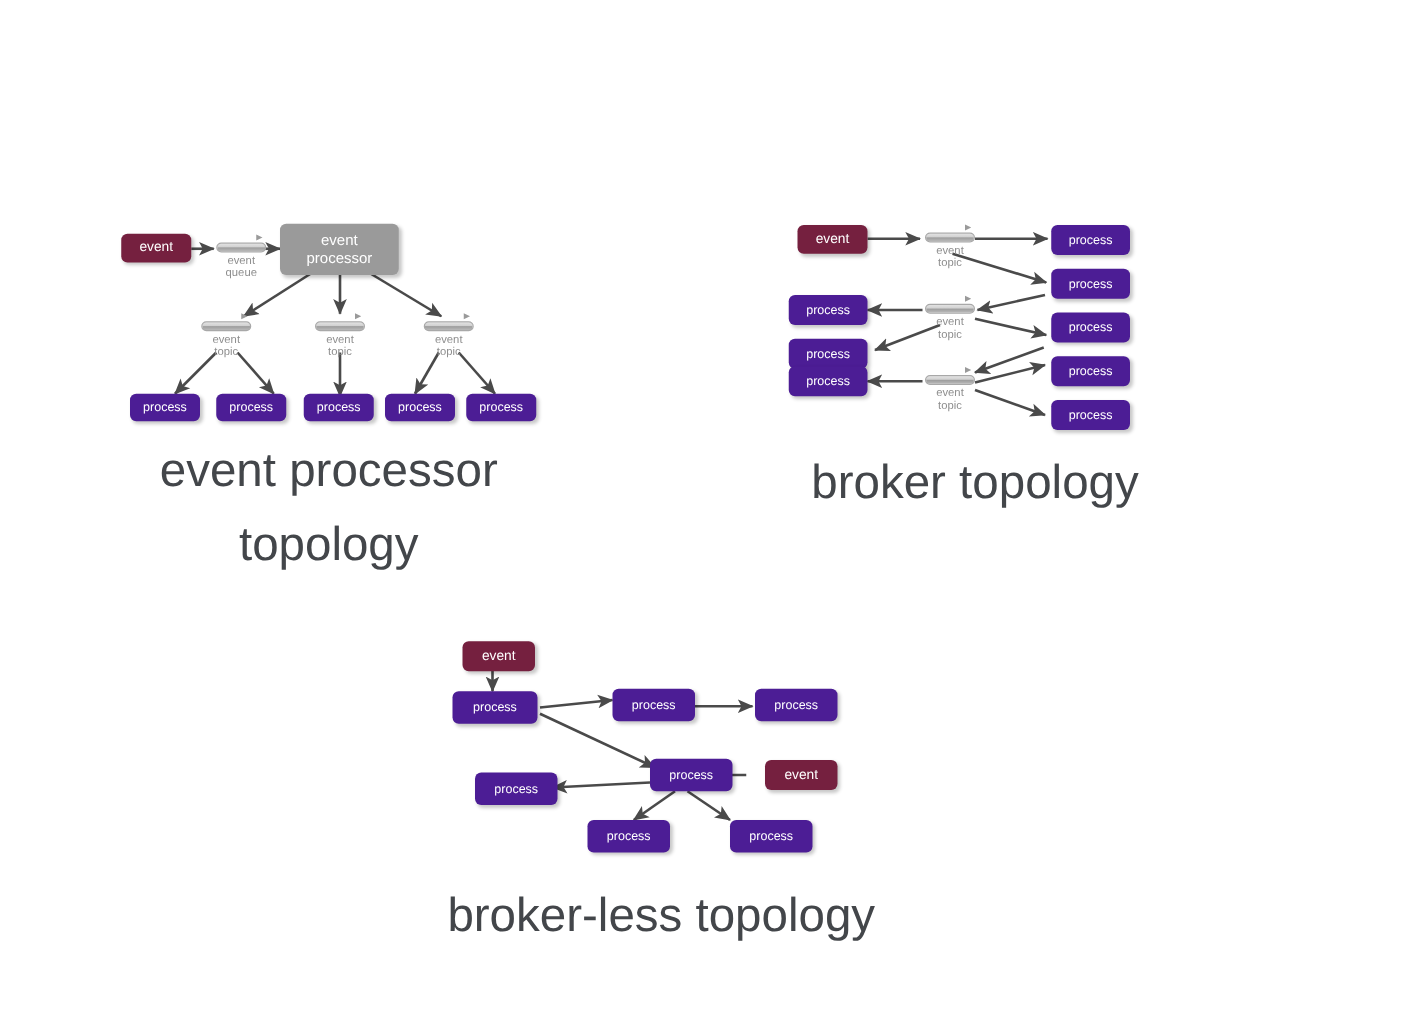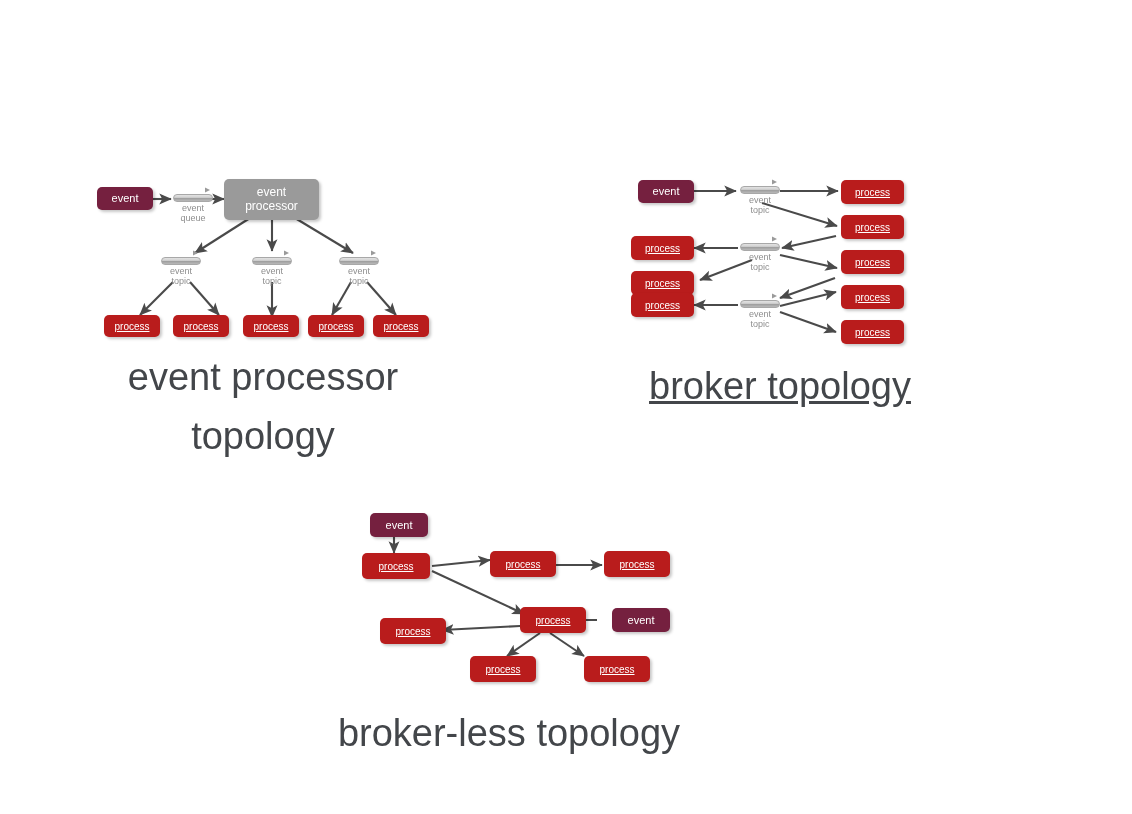--- a/index.html
+++ b/index.html
@@ -41,22 +41,21 @@
     align-items: center;
     justify-content: center;
     text-align: center;
     color: #ffffff;
     border-radius: 5px;
     box-shadow: 2px 2px 3px rgba(0,0,0,0.22);
     line-height: 1.1;
     user-select: none;
   }
   .node.process {
-    background: #b91c1c;
-    text-decoration: underline;
+    background: #4c1d95;
   }
   .node.event {
     background: #75203f;
   }
   .node.processor {
     background: #9a9a9a;
   }
   .topic {
     position: absolute;
     width: 44px;
@@ -265,21 +264,21 @@
     <div class="node process" style="left:219px; top:45px; width:63px; height:24px; font-size:10px;">process</div>
     <div class="node process" style="left:219px; top:80px; width:63px; height:24px; font-size:10px;">process</div>
     <div class="node process" style="left:219px; top:115px; width:63px; height:24px; font-size:10px;">process</div>
     <div class="node process" style="left:219px; top:150px; width:63px; height:24px; font-size:10px;">process</div>
 
     <div class="node process" style="left:9px; top:66px; width:63px; height:24px; font-size:10px;">process</div>
     <div class="node process" style="left:9px; top:101px; width:63px; height:24px; font-size:10px;">process</div>
     <div class="node process" style="left:9px; top:123px; width:63px; height:24px; font-size:10px;">process</div>
   </div>
 
-  <div class="caption" style="left:605px; top:357px; width:350px;text-decoration:underline;">broker topology</div>
+  <div class="caption" style="left:605px; top:357px; width:350px;">broker topology</div>
 
   <div class="diagram" style="left:362px; top:508px; width:320px; height:185px;">
 
     <svg class="links" width="320" height="185">
       <defs>
         <marker id="ah3" markerWidth="7" markerHeight="7" refX="5.6" refY="3" orient="auto">
           <path d="M0,0.4 L6,3 L0,5.6 L1.4,3 Z" fill="#4a4a4a"></path>
         </marker>
       </defs>
       <g stroke="#4a4a4a" stroke-width="2.1" fill="none" marker-end="url(#ah3)">
@@ -306,15 +305,15 @@
 
     <div class="node event" style="left:250px; top:100px; width:58px; height:24px; font-size:11px;">event</div>
 
     <div class="node process" style="left:18px; top:110px; width:66px; height:26px; font-size:10px;">process</div>
 
     <div class="node process" style="left:108px; top:148px; width:66px; height:26px; font-size:10px;">process</div>
 
     <div class="node process" style="left:222px; top:148px; width:66px; height:26px; font-size:10px;">process</div>
   </div>
 
-  <div class="caption" style="left:284px; top:704px; width:450px;">broker-less topology</div>
+  <div class="caption" style="left:304px; top:704px; width:450px;">broker-less topology</div>
 
 </div>
 
 </body></html>

